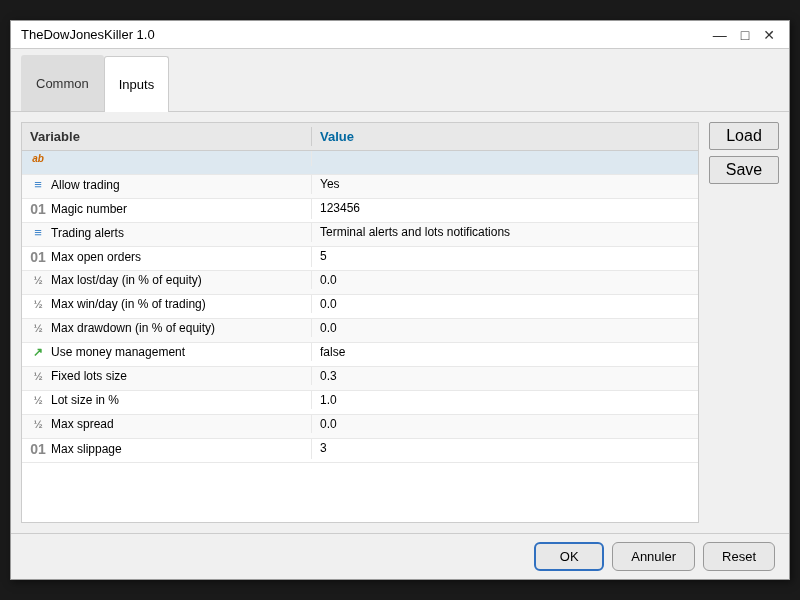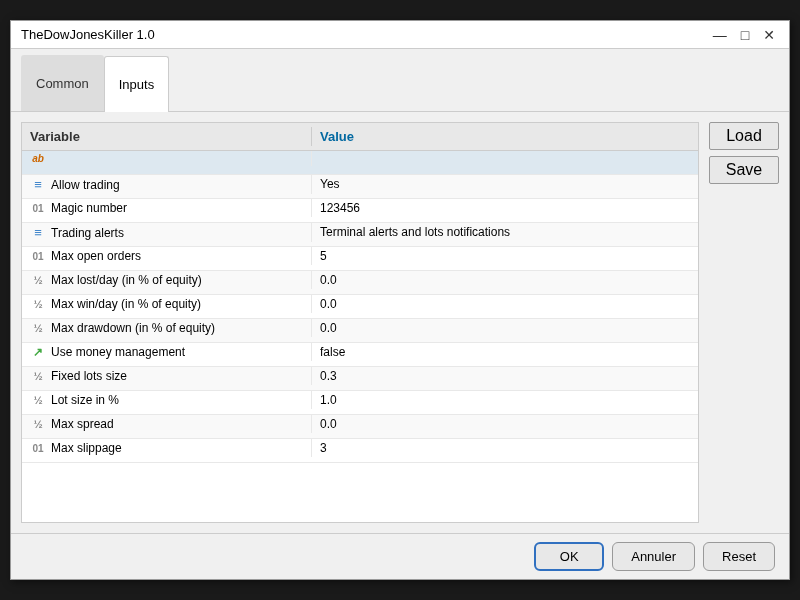--- a/index.html
+++ b/index.html
@@ -146,21 +146,21 @@
       font-size: 12px;
     }
     .icon {
       font-size: 11px;
       font-weight: bold;
       min-width: 16px;
       text-align: center;
     }
     .icon-ab { color: #cc6600; font-style: italic; font-size: 10px; }
     .icon-lines { color: #4488cc; font-size: 13px; }
-    .icon-01 { color: #888; font-size: 10px; }
+    .icon-01 { color: #888; font-size: 14px; }
     .icon-half { color: #888; font-size: 11px; }
     .icon-arrow { color: #44aa44; font-size: 12px; }
     .side-buttons {
       display: flex;
       flex-direction: column;
       gap: 6px;
       padding-top: 0;
       justify-content: flex-start;
       align-items: stretch;
       width: 70px;
@@ -261,21 +261,21 @@
           <div class="table-row">
       <div class="cell-variable">
         <span class="icon icon-half">½</span>
         <span>Max lost/day (in % of equity)</span>
       </div>
       <div class="cell-value">0.0</div>
     </div>
           <div class="table-row">
       <div class="cell-variable">
         <span class="icon icon-half">½</span>
-        <span>Max win/day (in % of equity)</span>
+        <span>Max win/day (in % of trading)</span>
       </div>
       <div class="cell-value">0.0</div>
     </div>
           <div class="table-row">
       <div class="cell-variable">
         <span class="icon icon-half">½</span>
         <span>Max drawdown (in % of equity)</span>
       </div>
       <div class="cell-value">0.0</div>
     </div>

